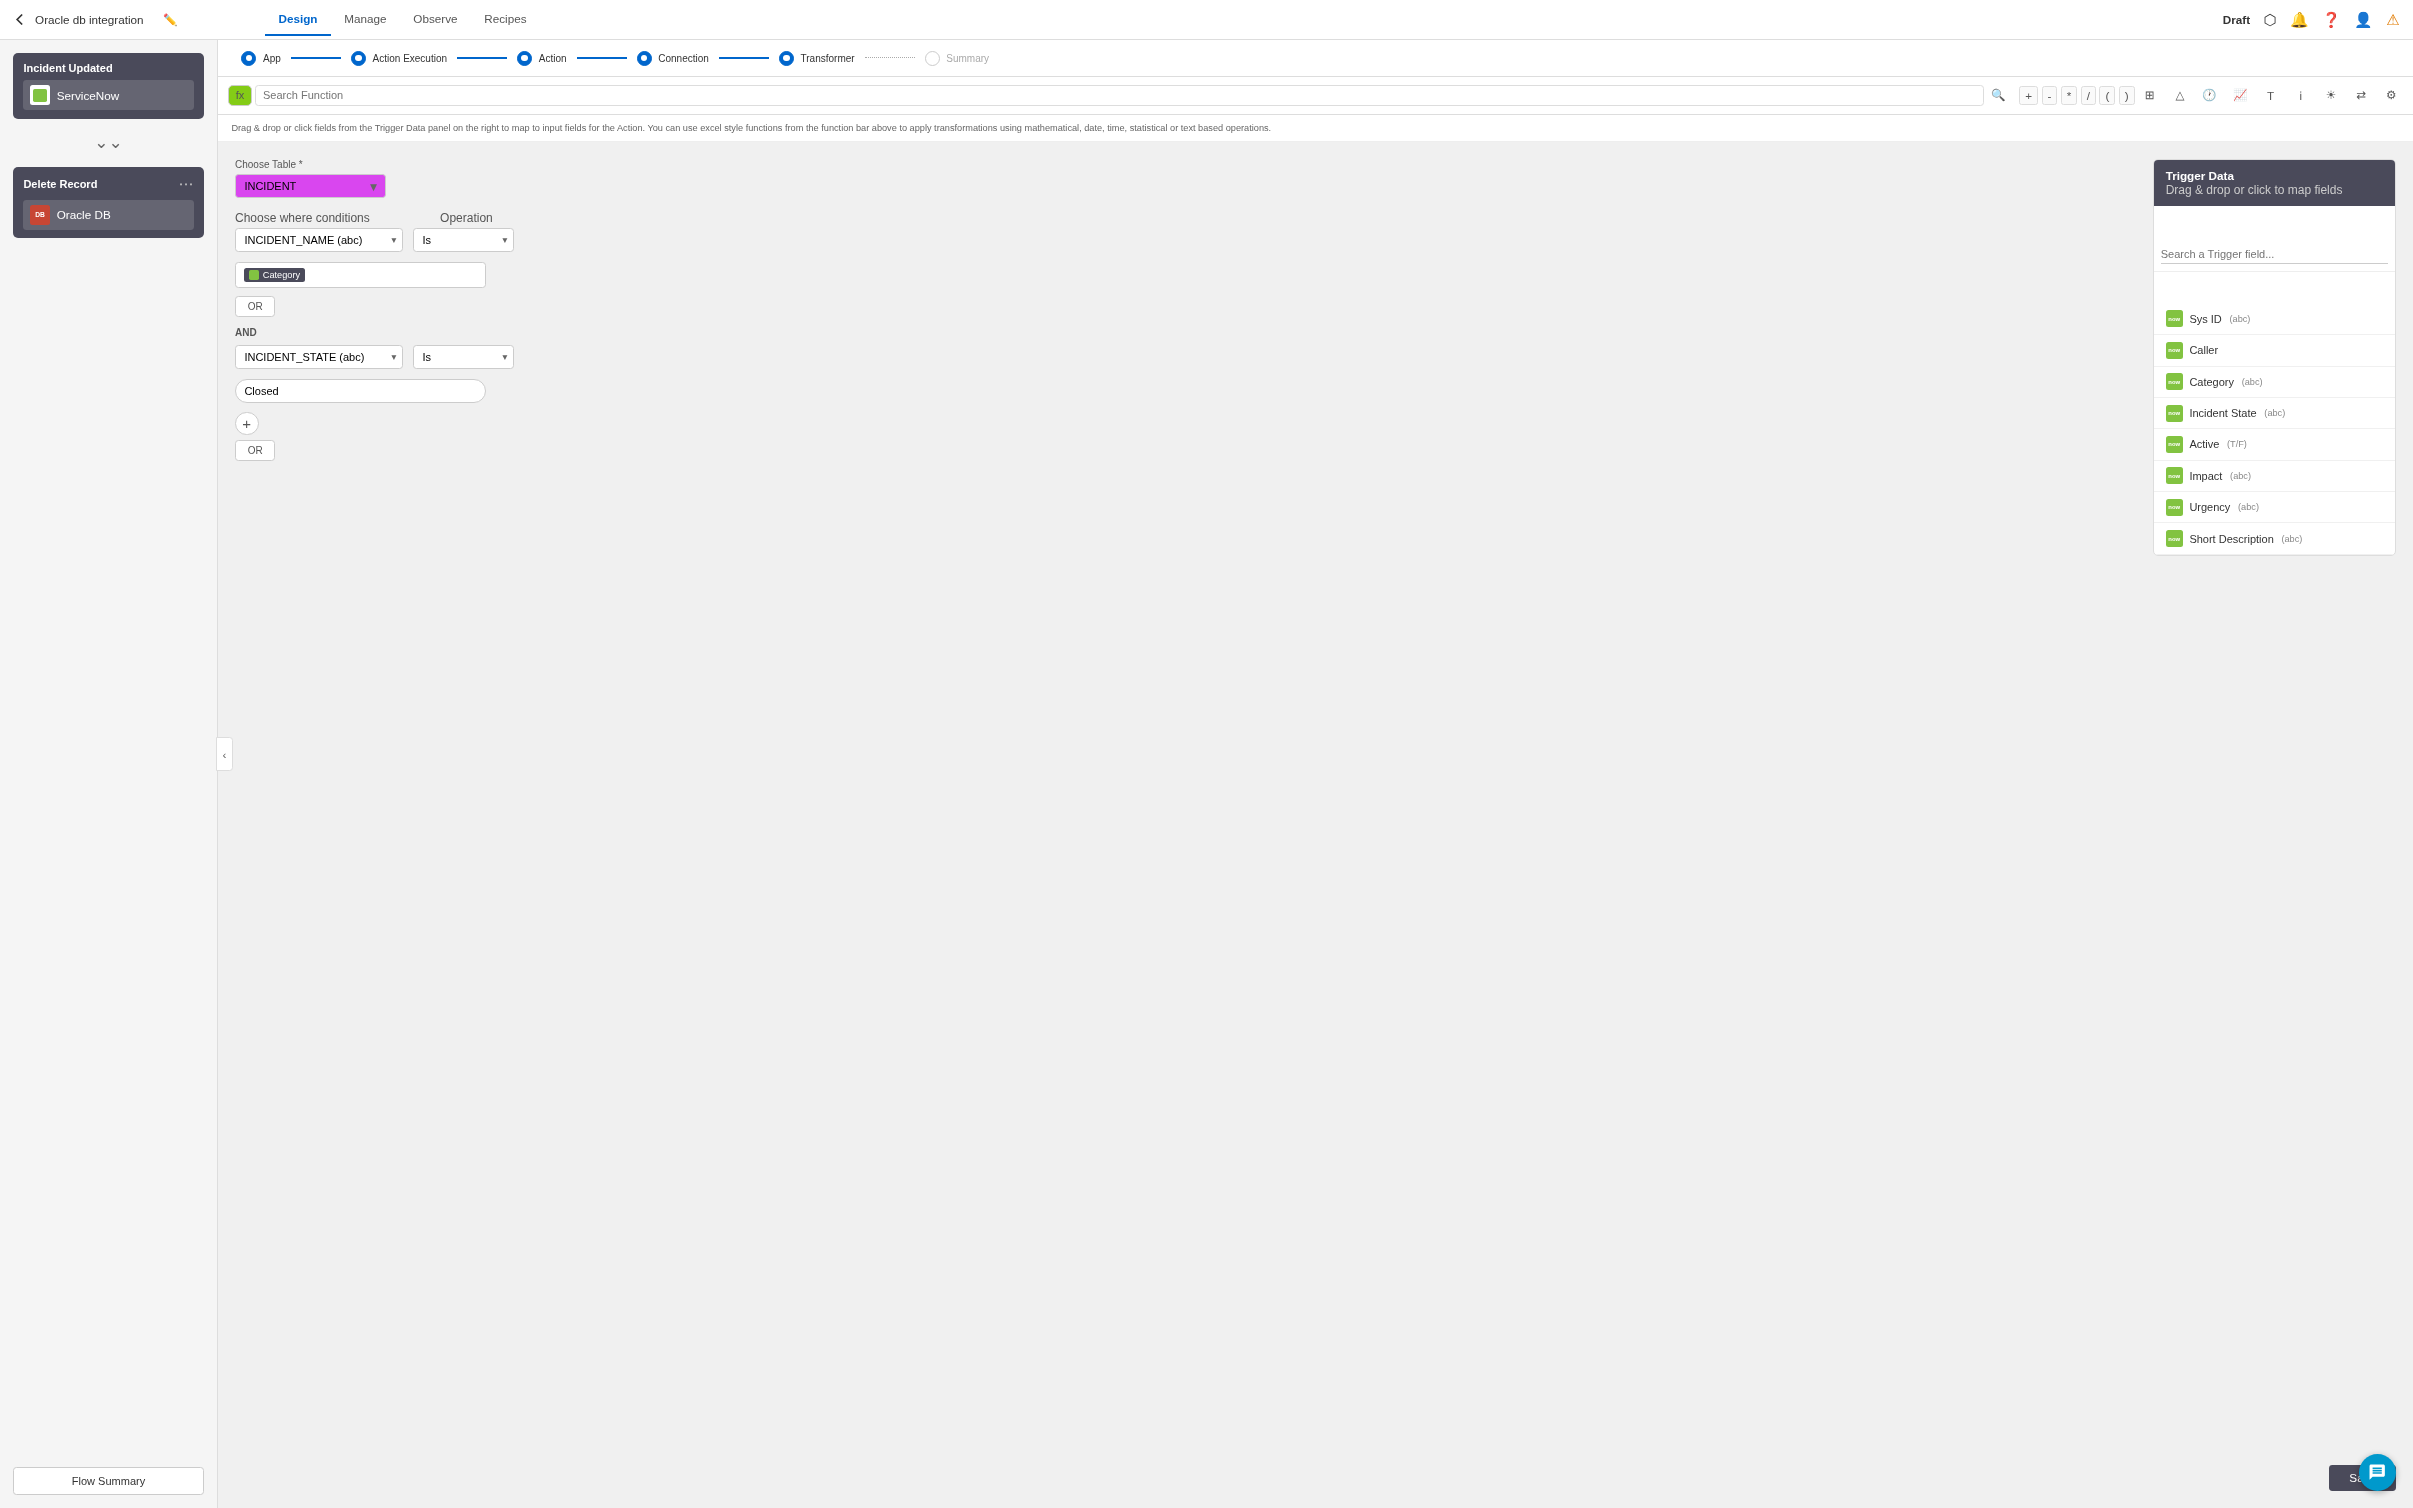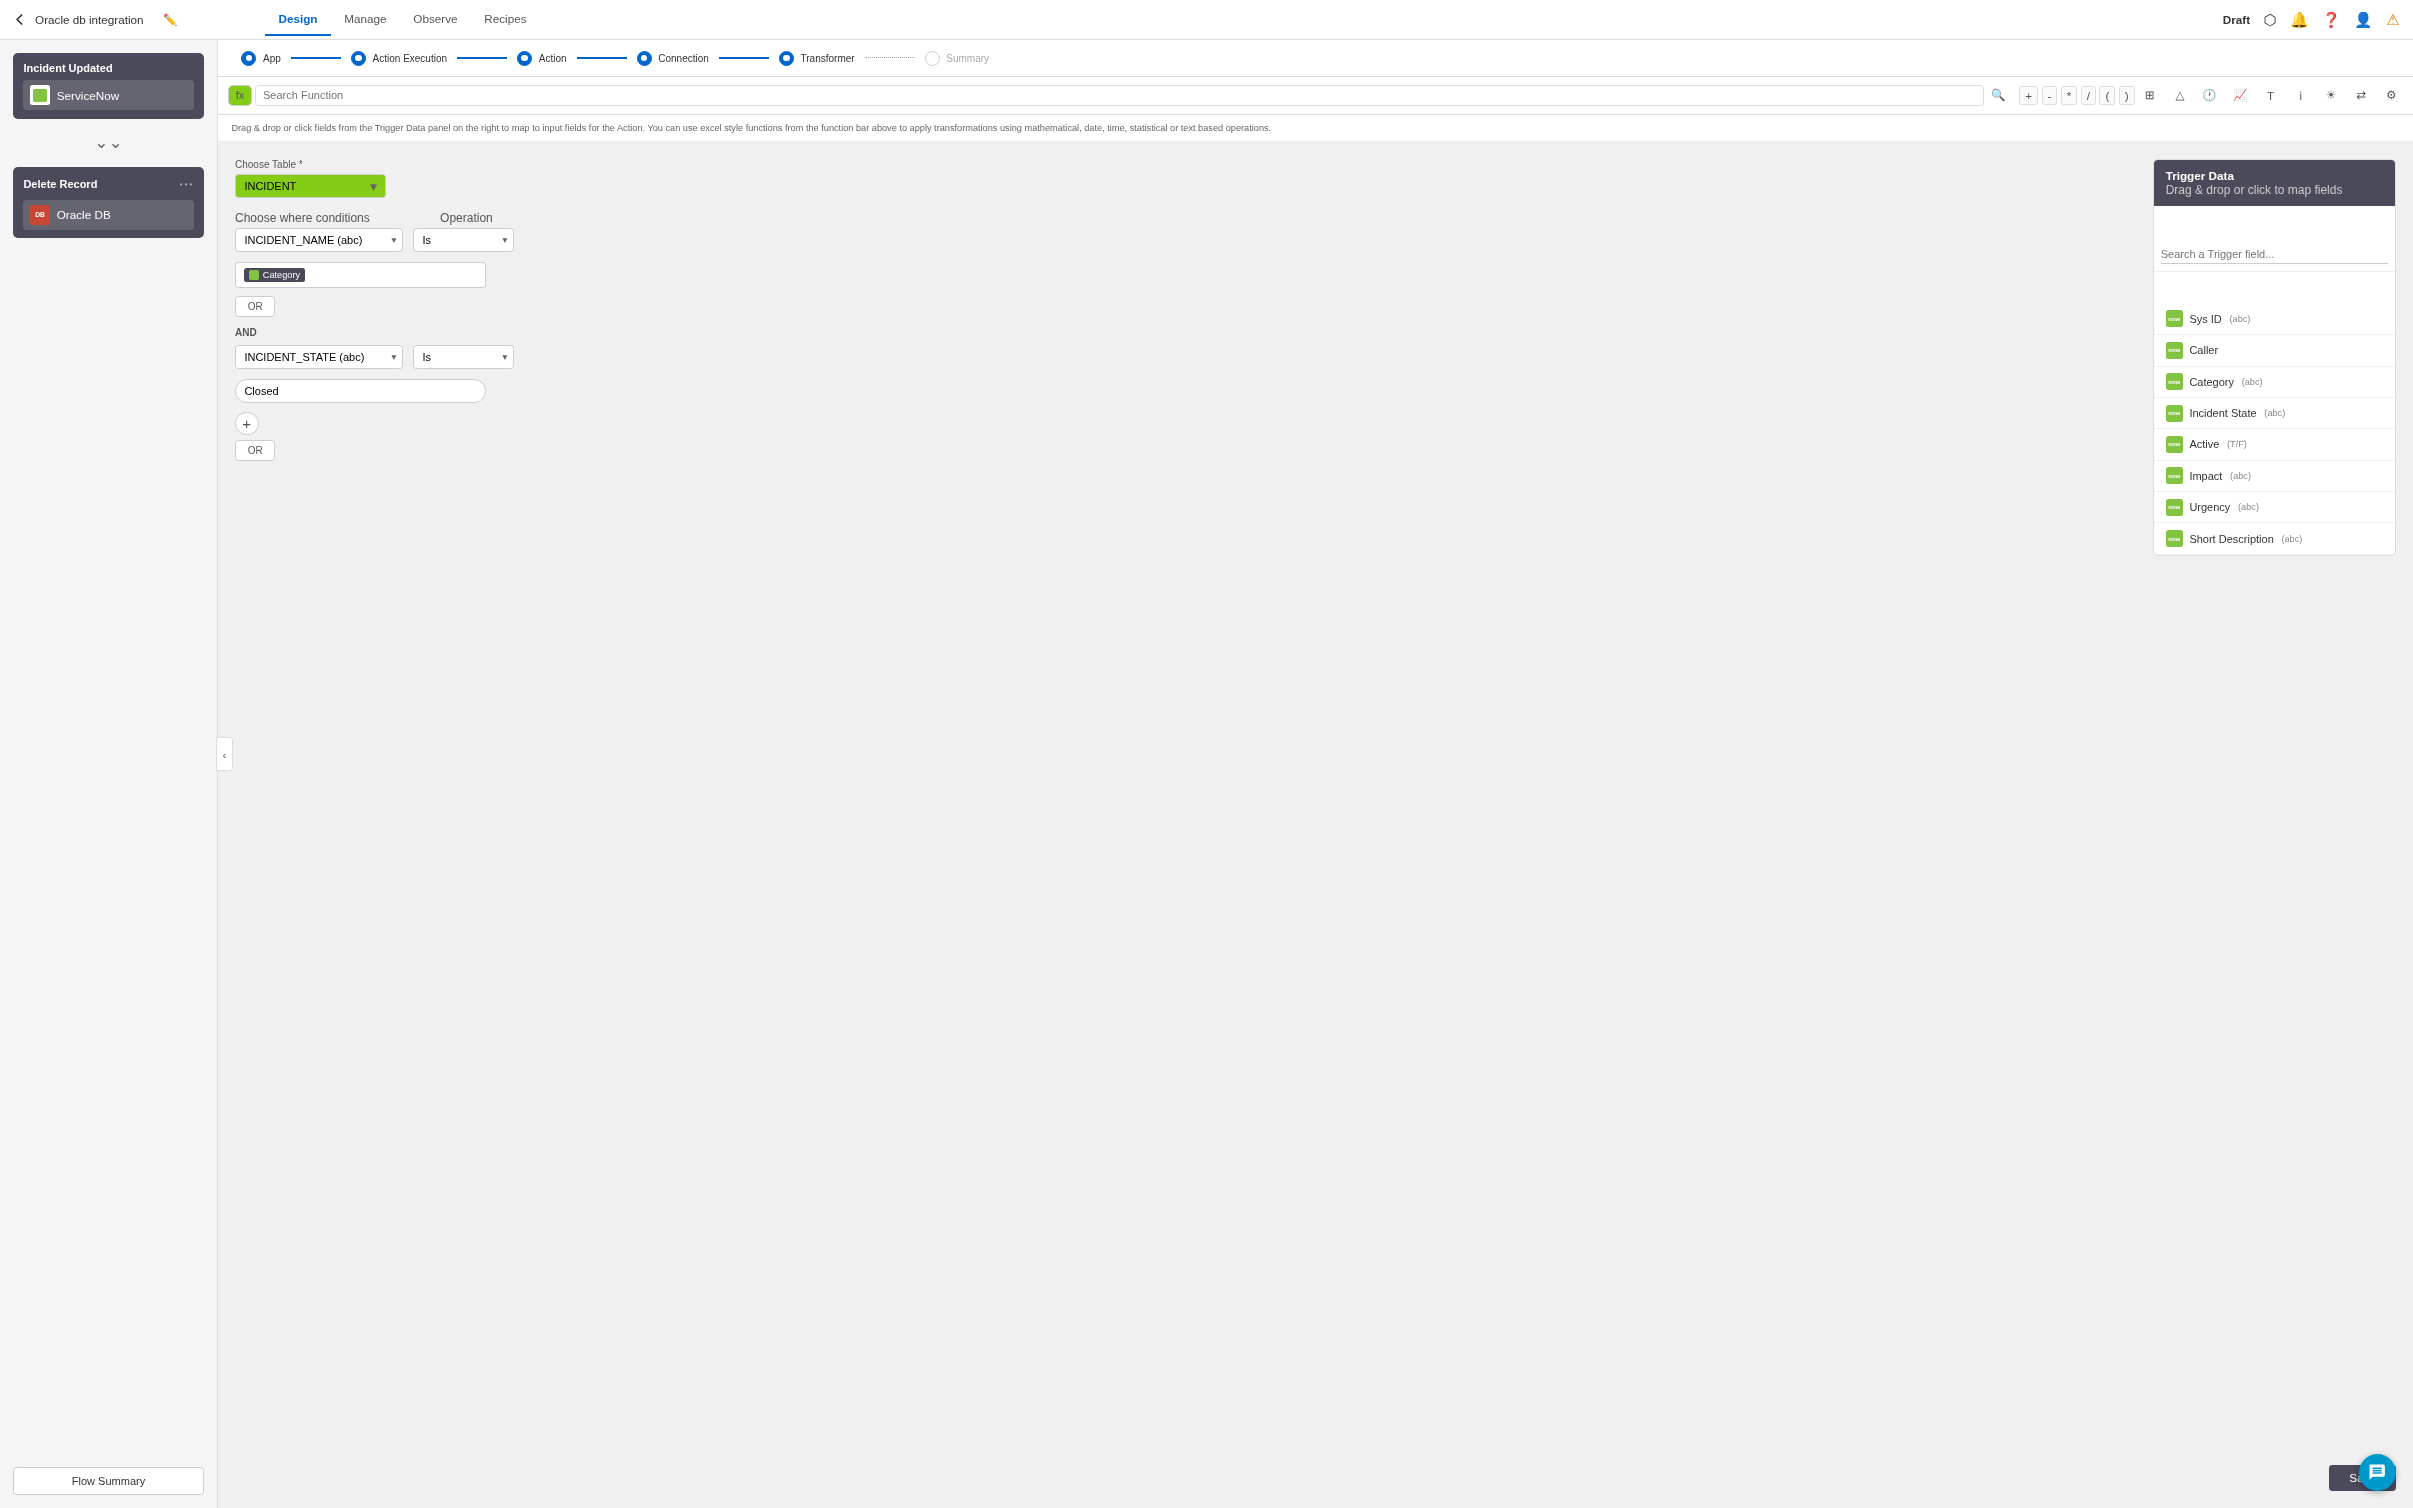--- a/index.html
+++ b/index.html
@@ -69,21 +69,21 @@
     
     .desc-bar { background: #fff; border-bottom: 0.8px solid #eee; padding: 6.7px 13.4px; font-size: 9.2px; color: #666; line-height: 1.4; }
 
     
     .content-area { flex: 1; padding: 17px; overflow-y: auto; position: relative; }
 
     
     .form-section { margin-bottom: 13.4px; }
     .form-label { font-size: 10px; color: #555; margin-bottom: 3.4px; }
     .form-select-wrap { position: relative; display: inline-block; }
-    .form-select { appearance: none; border: 0.8px solid #ccc; border-radius: 3.4px; padding: 5px 23.5px 5px 8.4px; font-size: 11px; background: #84cc16; cursor: pointer; min-width: 151px; }
+    .form-select { appearance: none; border: 0.8px solid #ccc; border-radius: 3.4px; padding: 5px 23.5px 5px 8.4px; font-size: 11px; background: #d946ef; cursor: pointer; min-width: 151px; }
     .form-select-arrow { position: absolute; right: 6.7px; top: 50%; transform: translateY(-50%); pointer-events: none; color: #666; }
 
     .condition-row { display: flex; align-items: center; gap: 10px; margin-bottom: 10px; }
     .condition-select-wrap { position: relative; }
     .condition-select { appearance: none; border: 0.8px solid #ccc; border-radius: 3.4px; padding: 5px 20px 5px 8.4px; font-size: 11px; background: #fff; cursor: pointer; min-width: 168px; }
     .condition-select-arrow { position: absolute; right: 5px; top: 50%; transform: translateY(-50%); pointer-events: none; color: #666; font-size: 8.4px; }
 
     .op-select-wrap { position: relative; }
     .op-select { appearance: none; border: 0.8px solid #ccc; border-radius: 3.4px; padding: 5px 20px 5px 8.4px; font-size: 11px; background: #fff; cursor: pointer; min-width: 101px; }
     .op-select-arrow { position: absolute; right: 5px; top: 50%; transform: translateY(-50%); pointer-events: none; color: #666; font-size: 8.4px; }

